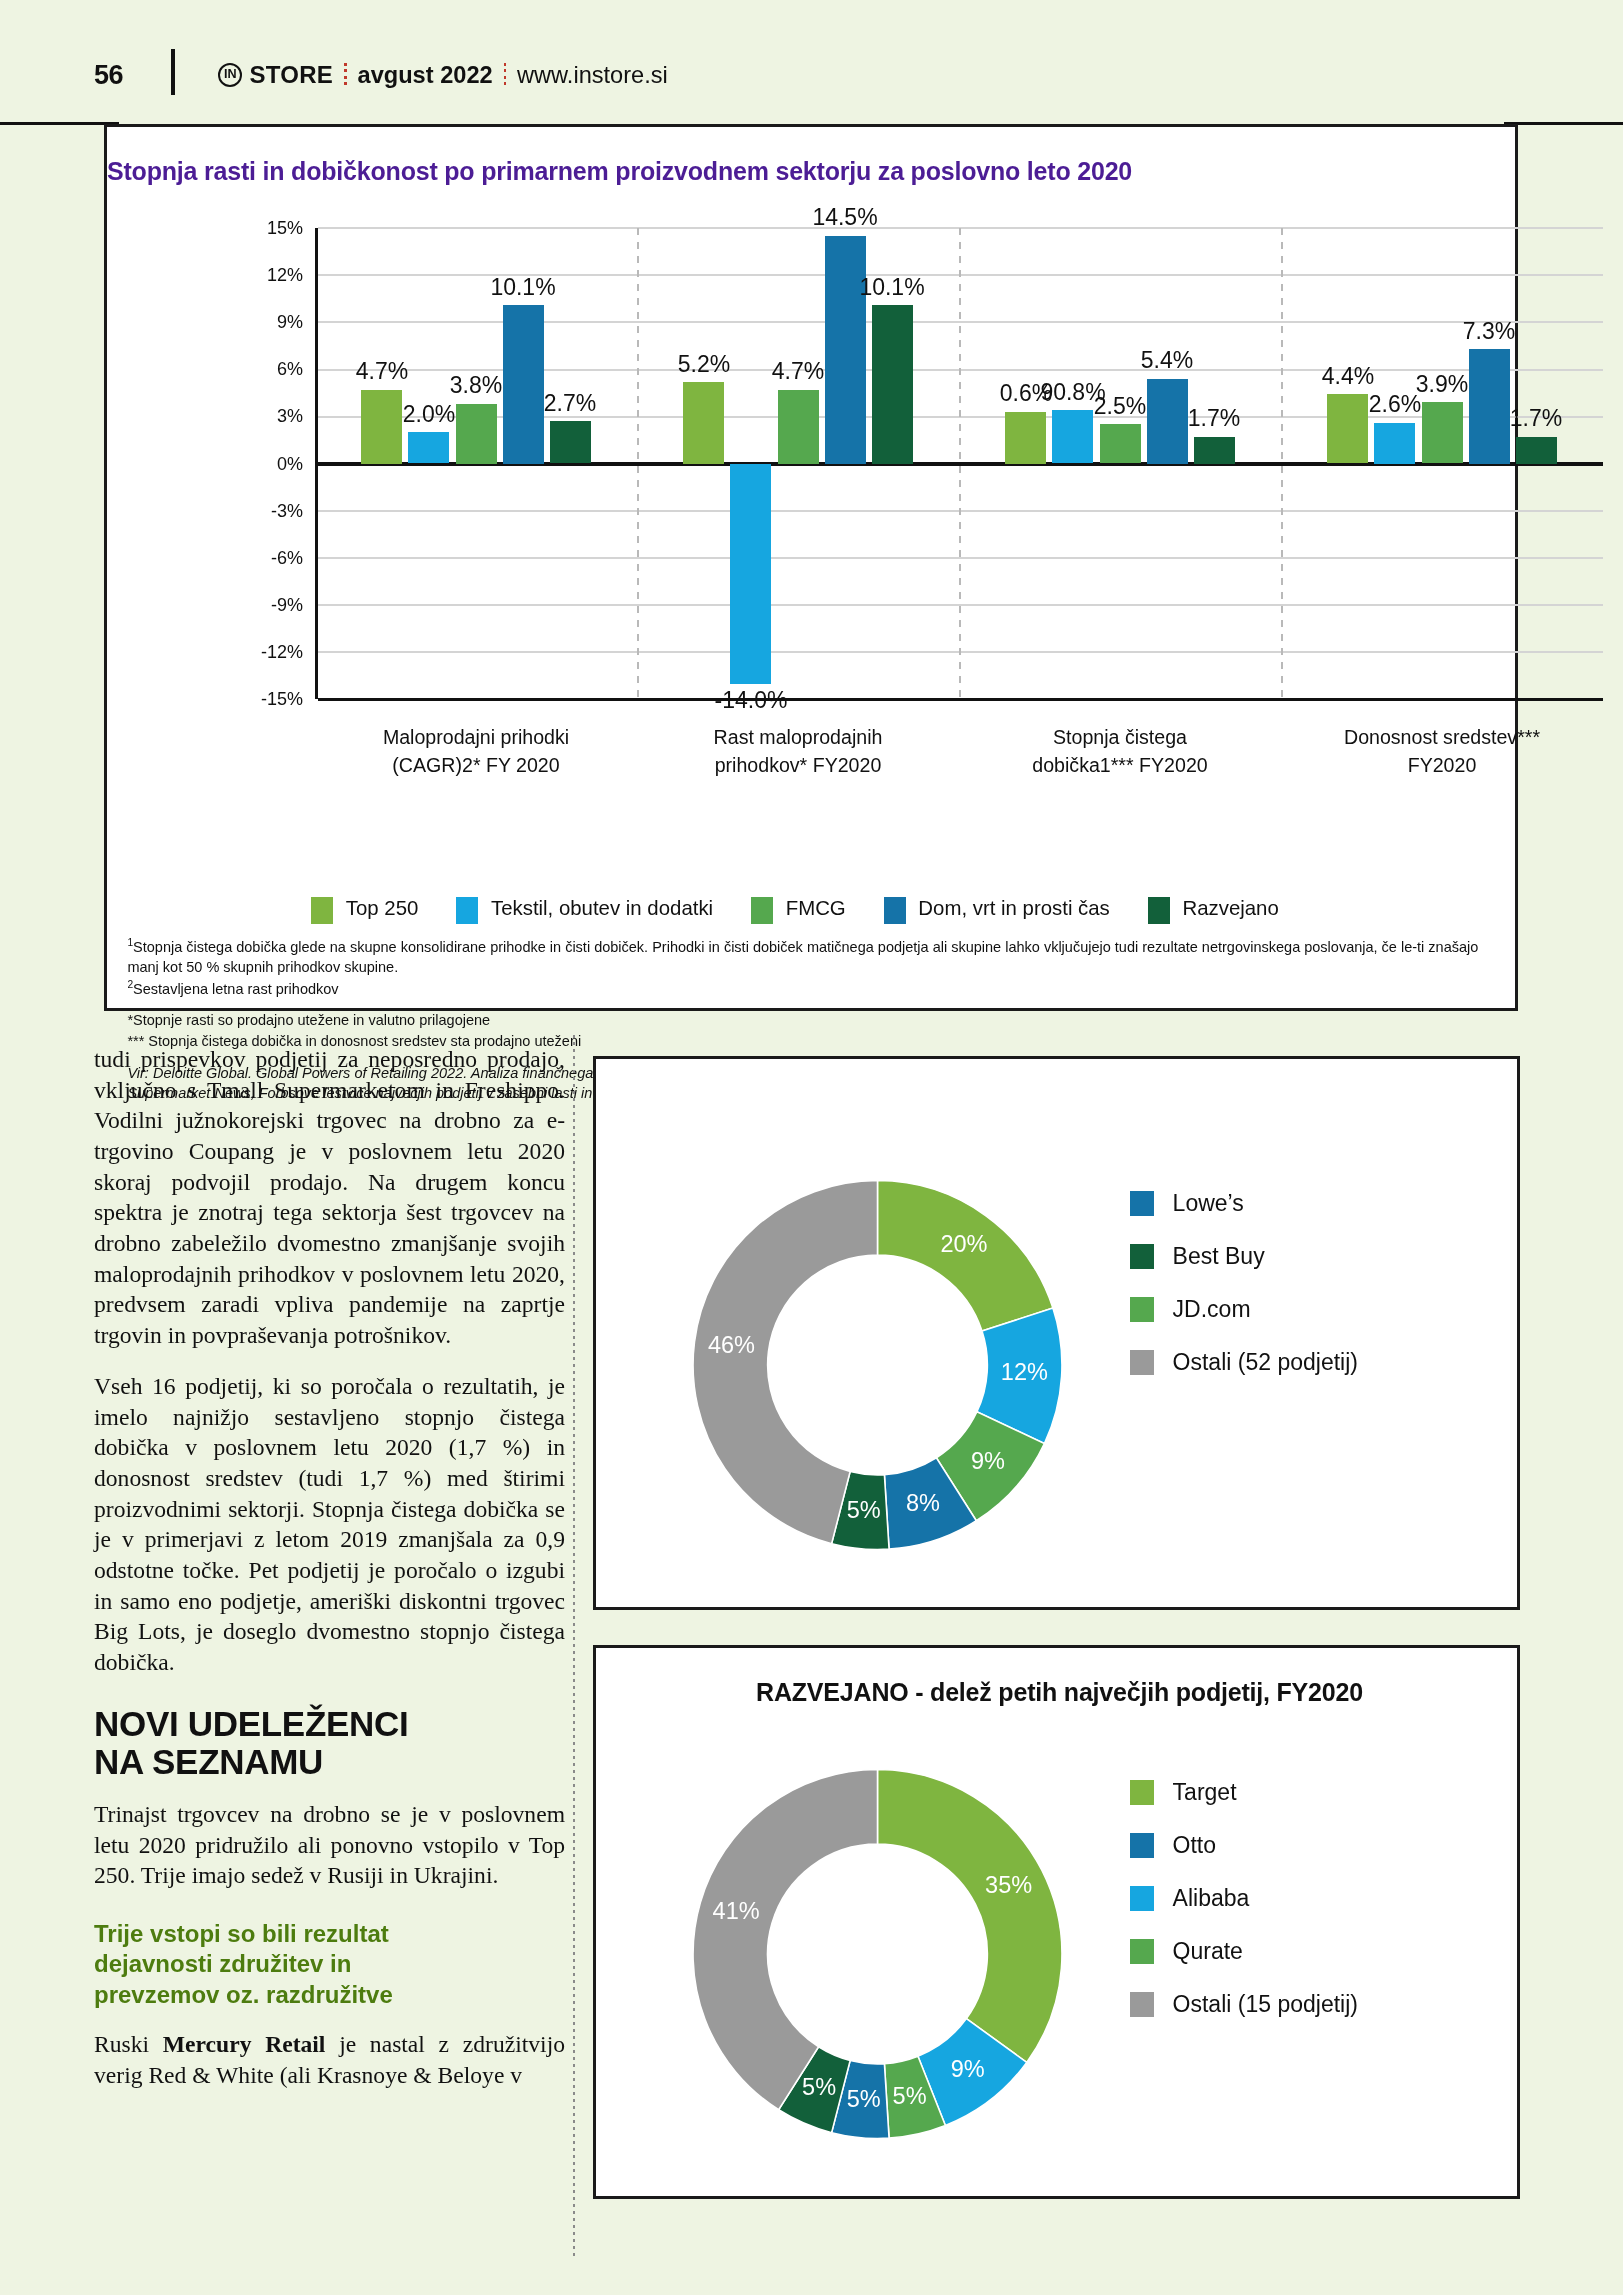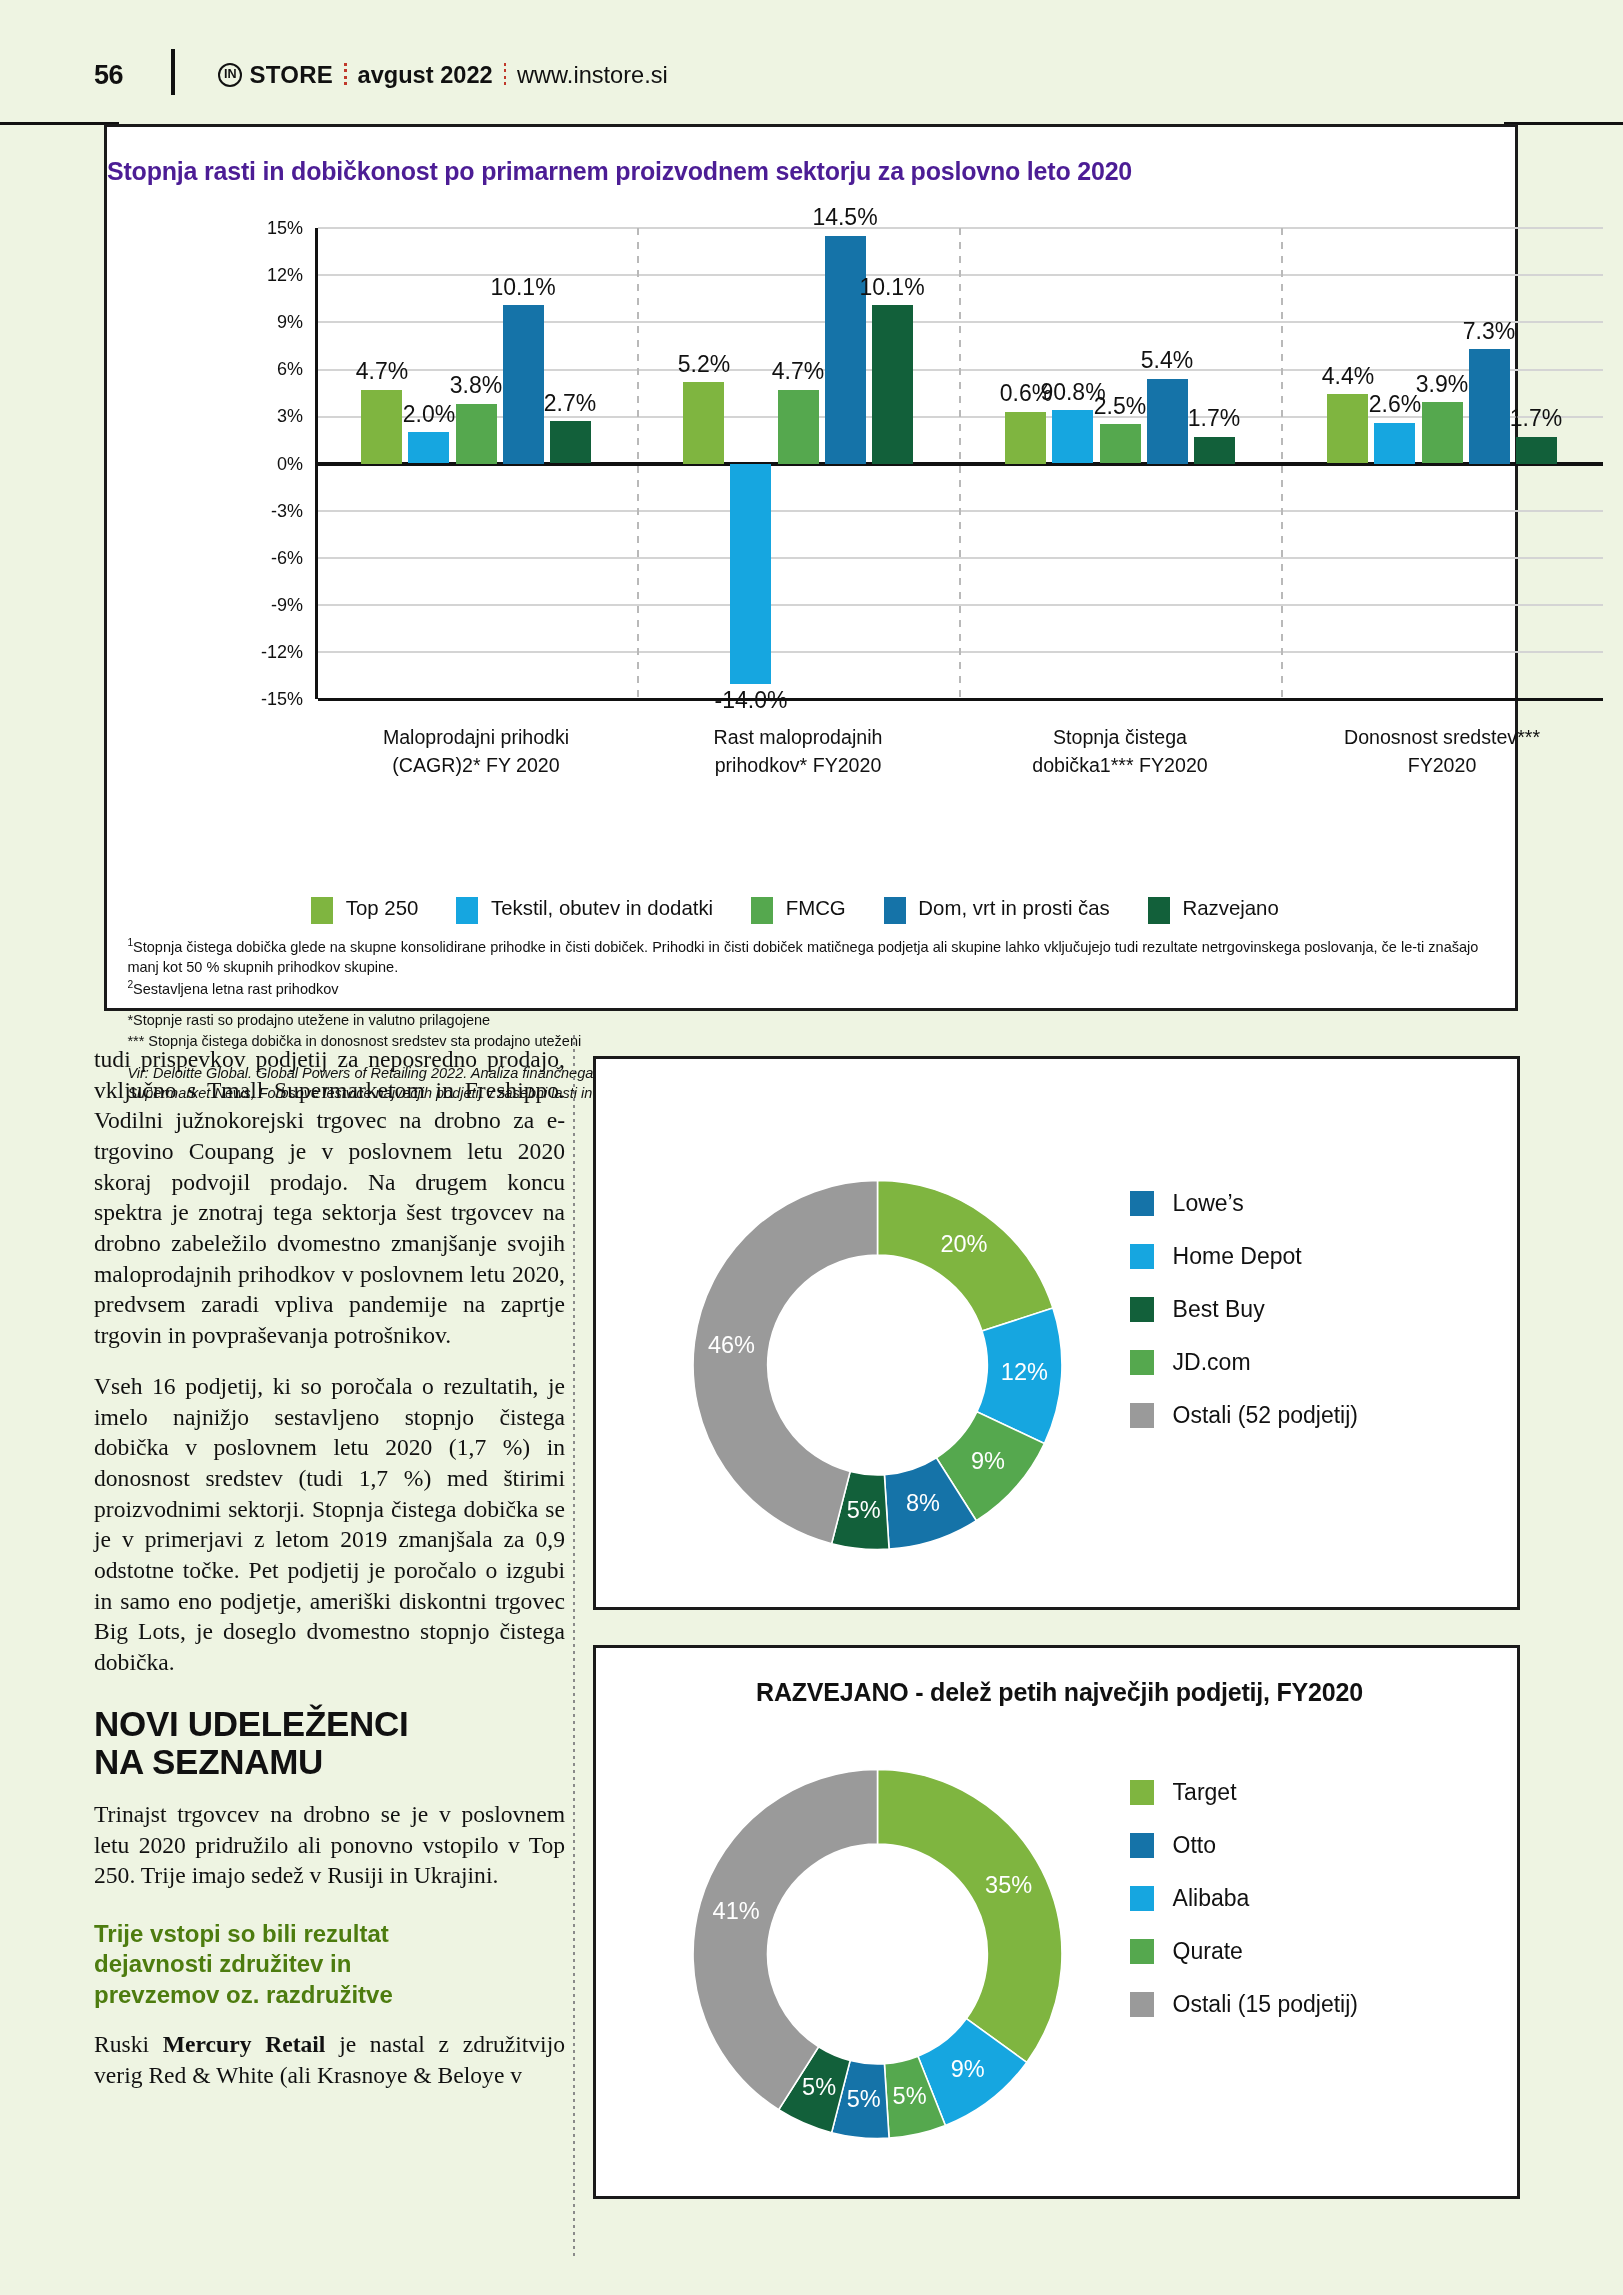--- a/index.html
+++ b/index.html
@@ -349,24 +349,20 @@
         <path d="M 191.5578765162591 492.6170428652283 A 235 235 0 0 1 249.99999999999994 30 L 249.99999999999997 125 A 140 140 0 0 0 215.18341579692031 400.60164255800834 Z" fill="#9A9A9A" stroke="#ffffff" stroke-width="2"></path>
         <text x="63.97849350353539" y="241.50001870669294" class="slice-label">46%</text>
       </svg>
   </div>
   <div class="donut-legend" id="donut-legend-1">
       <div class="dl-item">
         <span class="dl-swatch" style="background: rgb(21, 115, 168);"></span>
         <span class="dl-text">Lowe’s</span>
       </div>
       <div class="dl-item">
-        <span class="dl-swatch" style="background: rgb(22, 166, 224);"></span>
-        <span class="dl-text">Home Depot</span>
-      </div>
-      <div class="dl-item">
         <span class="dl-swatch" style="background: rgb(18, 96, 58);"></span>
         <span class="dl-text">Best Buy</span>
       </div>
       <div class="dl-item">
         <span class="dl-swatch" style="background: rgb(85, 168, 78);"></span>
         <span class="dl-text">JD.com</span>
       </div>
       <div class="dl-item">
         <span class="dl-swatch" style="background: rgb(154, 154, 154);"></span>
         <span class="dl-text">Ostali (52 podjetij)</span>

